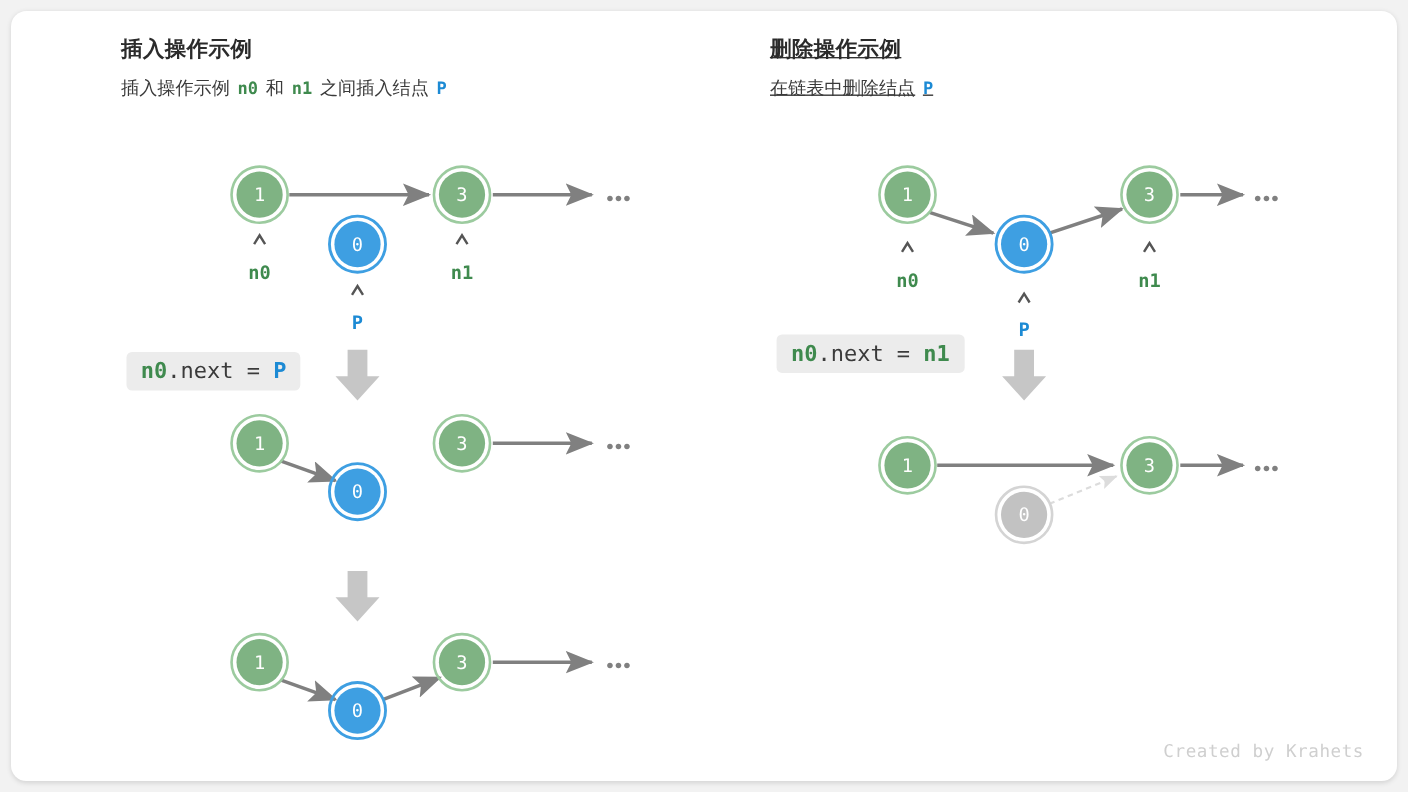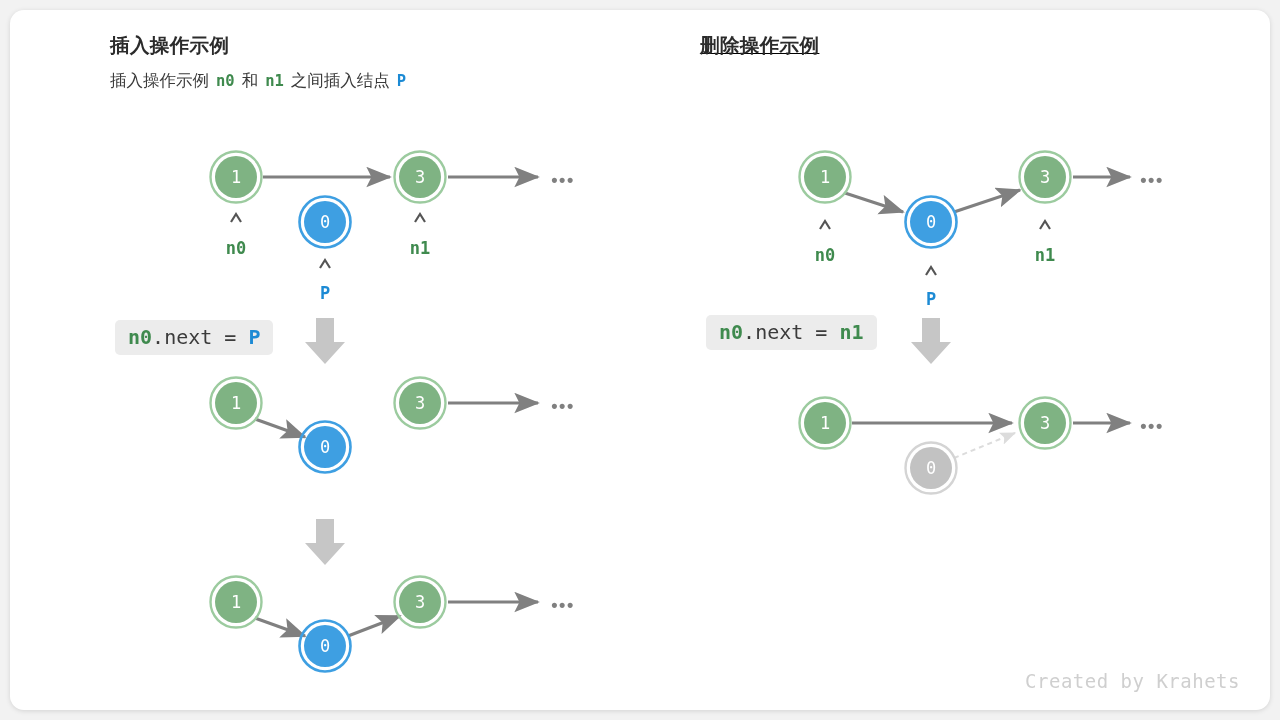--- a/index.html
+++ b/index.html
@@ -80,21 +80,21 @@
     left: 0; top: 0;
     width: 1280px;
     height: 720px;
     pointer-events: none;
   }
   .credit {
     position: absolute;
     right: 40px;
     bottom: 28px;
     font-family: "DejaVu Sans Mono", "Liberation Mono", monospace;
-    font-size: 19px;
+    font-size: 16px;
     color: #cfcfcf;
     letter-spacing: 0.5px;
     white-space: nowrap;
   }
 </style>
 </head>
 <body>
 
 <div class="stage">
   <div class="card"></div>
@@ -106,23 +106,26 @@
     </div>
   </div>
 
   <div class="code-chip" style="left:115px; top:320px;">
     <span class="tok-green">n0</span><span class="tok-plain">.next = </span><span class="tok-blue">P</span>
   </div>
 
 
   <div class="panel panel-right">
     <div class="panel-title">删除操作示例</div>
-  </div>
-
-  <div class="code-chip" style="left:706px; top:315px;">
+    <div class="panel-sub">
+      <span>在链表中删除结点</span><span class="sp"></span><span class="mono c-blue">P</span>
+    </div>
+  </div>
+
+  <div class="code-chip" style="left:706px; top:304px;">
     <span class="tok-green">n0</span><span class="tok-plain">.next = </span><span class="tok-green">n1</span>
   </div>
 
   <svg class="svg-layer" viewBox="0 0 1280 720">
     <defs>
       <marker id="ah" markerWidth="9" markerHeight="9" refX="7.4" refY="3.2" orient="auto" markerUnits="strokeWidth">
         <path d="M0,0 L8,3.2 L0,6.4 L1.6,3.2 z" fill="#808080"></path>
       </marker>
       <marker id="ahf" markerWidth="9" markerHeight="9" refX="7.4" refY="3.2" orient="auto" markerUnits="strokeWidth">
         <path d="M0,0 L8,3.2 L0,6.4 L1.6,3.2 z" fill="#dcdcdc"></path>

